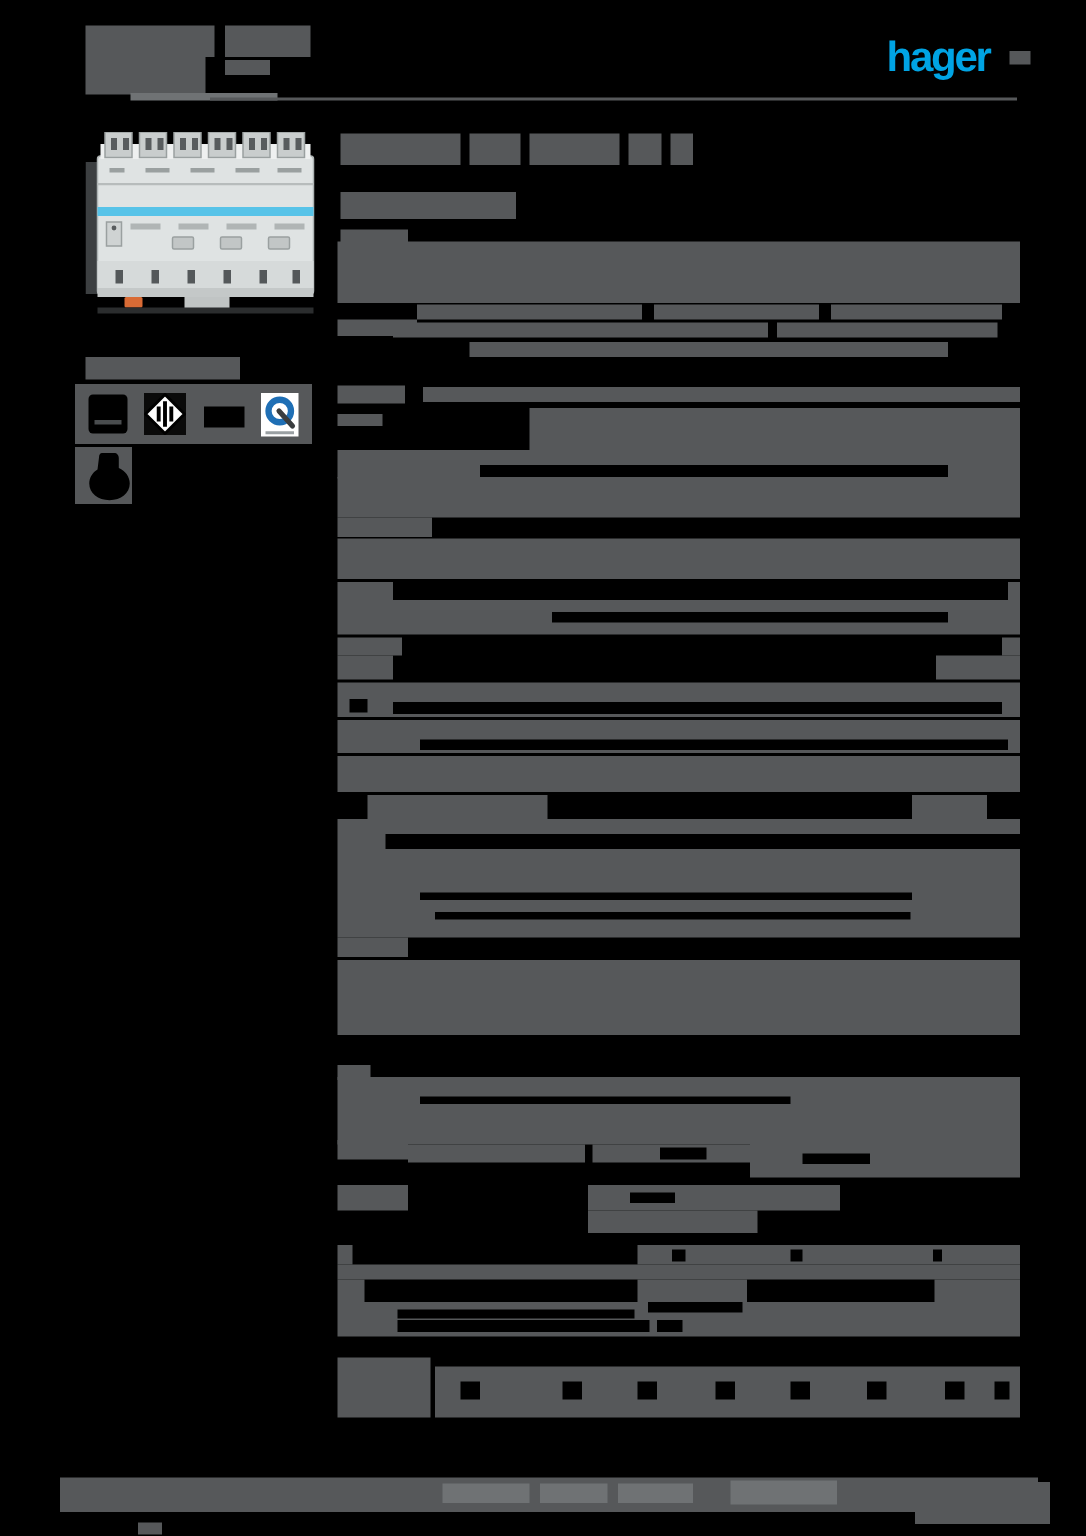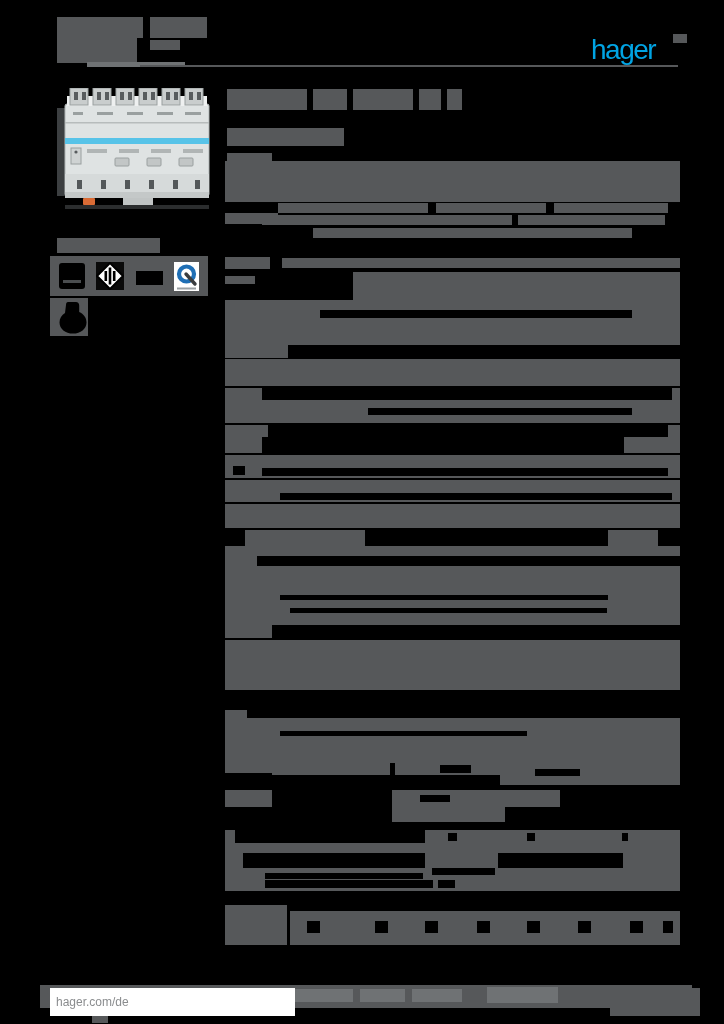--- a/index.html
+++ b/index.html
@@ -9,23 +9,23 @@
     overflow:hidden;
     font-family:"Liberation Sans", sans-serif;
   }
   
   .redact{position:absolute;z-index:2;}
   .r-g{background:var(--g,#56585A);}
   .r-l{background:var(--l,#6F7274);}
   .r-b{background:#000;}
   
   .logo{
-    position:absolute;left:591px;top:36px;z-index:1;
+    position:absolute;left:591px;top:24px;z-index:1;
     color:var(--blue,#00A4E4);
-    font-size:28px;font-weight:normal;letter-spacing:-1.5px;line-height:1;
+    font-size:28px;font-weight:bold;letter-spacing:-1.5px;line-height:1;
   }
   
   .product{position:absolute;left:57px;top:88px;width:158px;height:122px;z-index:1;}
   
   .icon{position:absolute;z-index:3;}
   .cert1{left:59px;top:263px;width:26px;height:26px;background:#000;border-radius:3px;}
   .cert1 .inline{position:absolute;left:4px;top:17px;width:18px;height:3px;background:#4a4d4f;}
   .diamond-wrap{left:96px;top:262px;width:28px;height:28px;background:#0a0a0a;}
   .ce{left:136px;top:271px;width:27px;height:14px;background:#000;}
   .qlabel{left:174px;top:262px;width:25px;height:29px;background:#fff;}
@@ -134,23 +134,20 @@
       <rect x="3" y="25.5" width="19" height="2" fill="#9AA0A3"></rect>
     </svg>
   </div>
 
   <div class="icon blob">
     <svg width="29" height="33" viewBox="0 0 29 33">
       <path d="M10 1 h8 c2 0 3.2 1.4 3.2 3.4 V11 c4.5 2 7.3 5.8 7.3 10.4 C28.5 27.8 22.6 32.5 15 32.5 S1.5 27.8 1.5 21.4 c0-4 2.2-7.4 5.5-9.4 L8 4 C8 2 8.8 1 10 1 z" fill="#000"></path>
     </svg>
   </div>
 
-  <div class="footer-box">
-    <span>hager.com/de</span>
-  </div>
 
   <div id="redactions">
       <div class="redact r-g" style="left: 57px; top: 17px; width: 86px; height: 21px;"></div>
       <div class="redact r-g" style="left: 150px; top: 17px; width: 57px; height: 21px;"></div>
       <div class="redact r-g" style="left: 57px; top: 38px; width: 80px; height: 25px;"></div>
       <div class="redact r-g" style="left: 150px; top: 40px; width: 30px; height: 10px;"></div>
       <div class="redact r-l" style="left: 87px; top: 62px; width: 98px; height: 5px;"></div>
       <div class="redact r-g" style="left: 140px; top: 65px; width: 538px; height: 2px;"></div>
       <div class="redact r-g" style="left: 673px; top: 34px; width: 14px; height: 9px;"></div>
       <div class="redact r-b" style="left: 600px; top: 10px; width: 13px; height: 19px;"></div>

